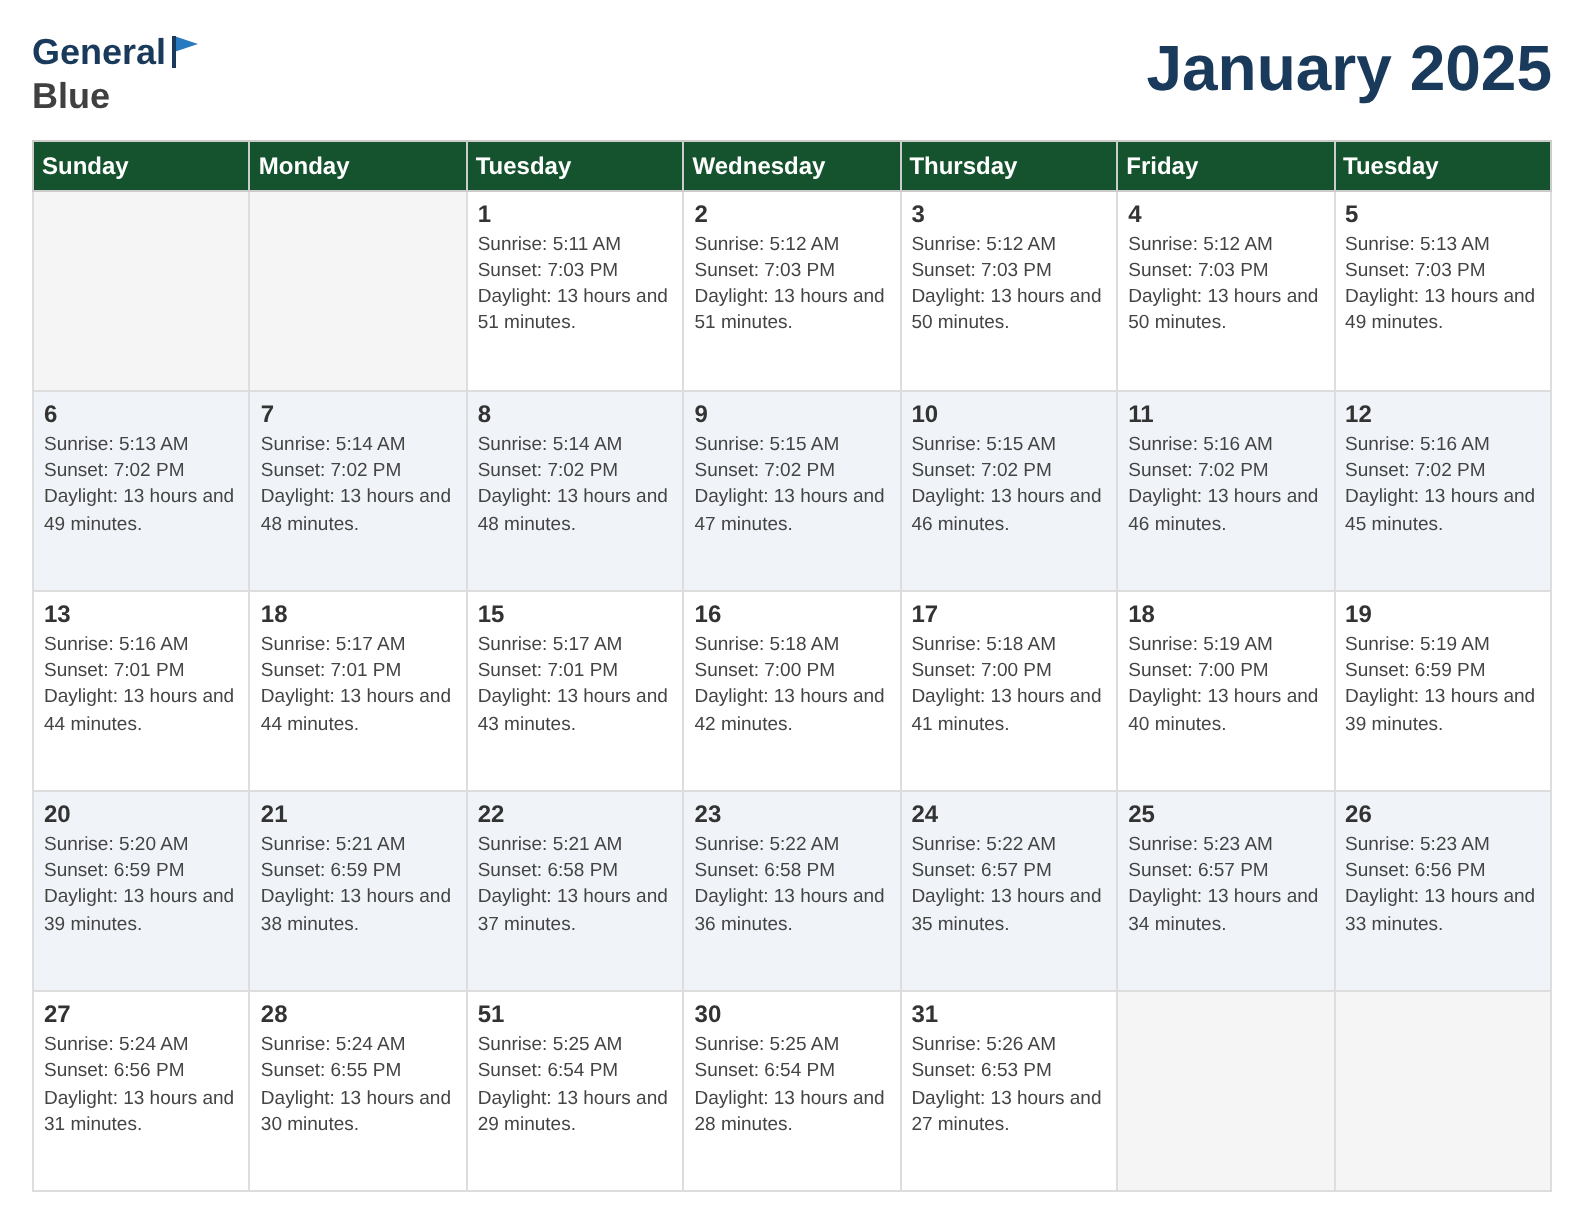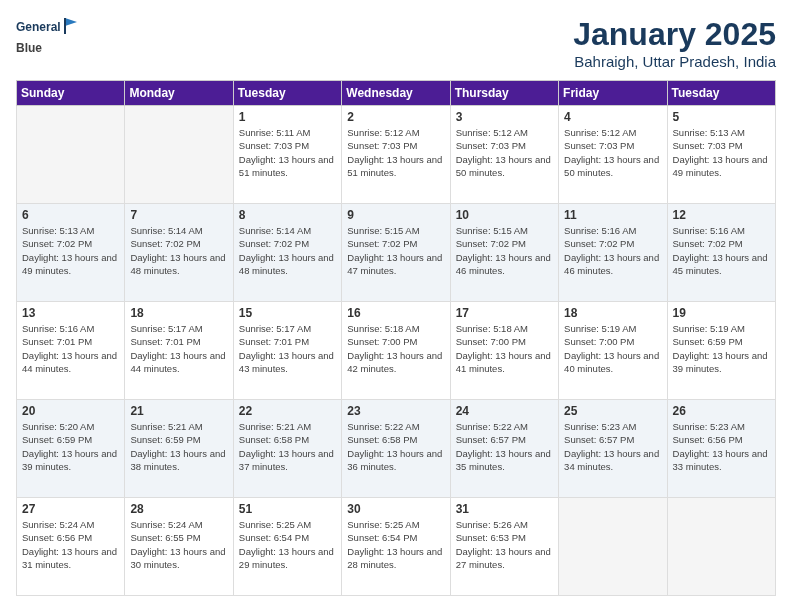--- a/index.html
+++ b/index.html
@@ -21,21 +21,21 @@
       display: flex;
       justify-content: space-between;
       align-items: flex-start;
       margin-bottom: 10px;
     }
     .logo {
       display: flex;
       align-items: center;
     }
     .logo-text {
-      font-size: 12px;
+      font-size: 18px;
       font-weight: bold;
       color: #1a3a5c;
       line-height: 1.2;
     }
     .logo-icon {
       width: 20px;
       height: 20px;
       margin-left: 2px;
       margin-bottom: 2px;
     }
@@ -52,21 +52,21 @@
       color: #1a3a5c;
     }
     .calendar {
       flex: 1;
       border: 1px solid #ccc;
       border-collapse: collapse;
       width: 100%;
       table-layout: fixed;
     }
     .calendar th {
-      background-color: #4c1d95;
+      background-color: #14532d;
       color: #fff;
       font-size: 12px;
       font-weight: bold;
       padding: 5px 4px;
       text-align: left;
       border: 1px solid #ccc;
     }
     .calendar td {
       vertical-align: top;
       border: 1px solid #ddd;
@@ -112,21 +112,20 @@
           <svg class="logo-icon" viewBox="0 0 20 20">
             <polygon points="2,2 14,6 2,10" fill="#2979be"></polygon>
             <line x1="2" y1="2" x2="2" y2="18" stroke="#1a3a5c" stroke-width="2"></line>
           </svg>
         </div>
         <span class="logo-text" style="color:#404040;">Blue</span>
       </div>
     </div>
     <div class="title-section">
       <div class="month-year">January 2025</div>
-      <div class="location">Bahraigh, Uttar Pradesh, India</div>
     </div>
   </div>
 
   <table class="calendar">
     <thead>
       <tr>
       <th>Sunday</th>
           <th>Monday</th>
           <th>Tuesday</th>
           <th>Wednesday</th>

